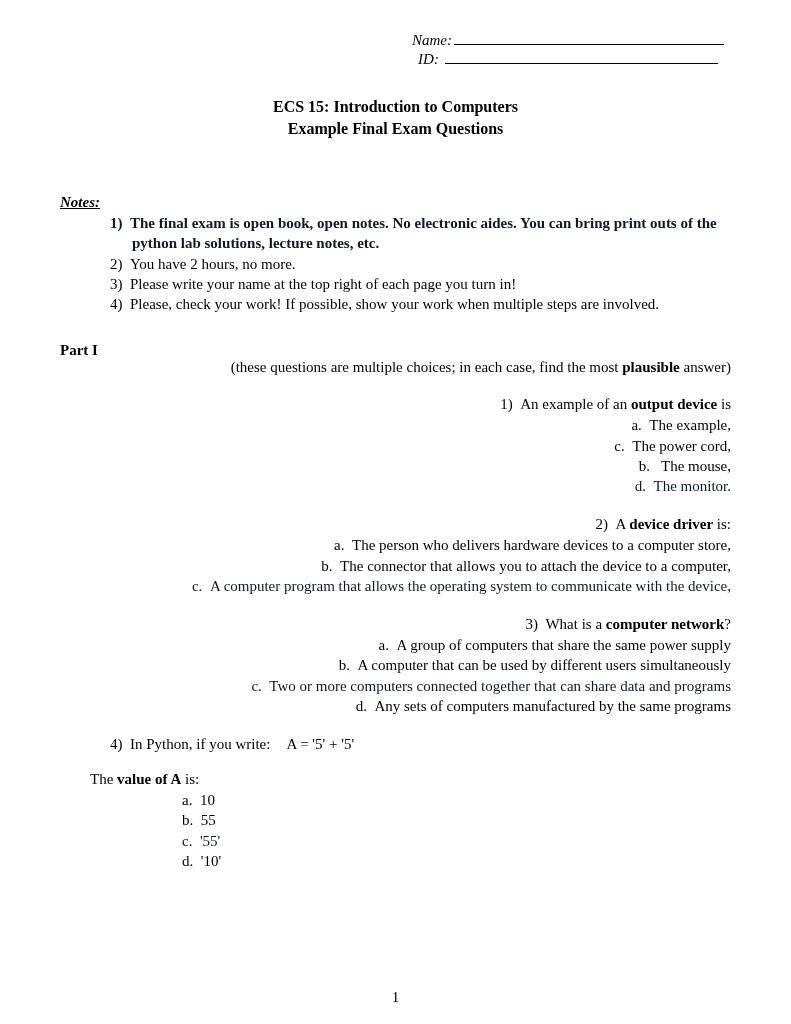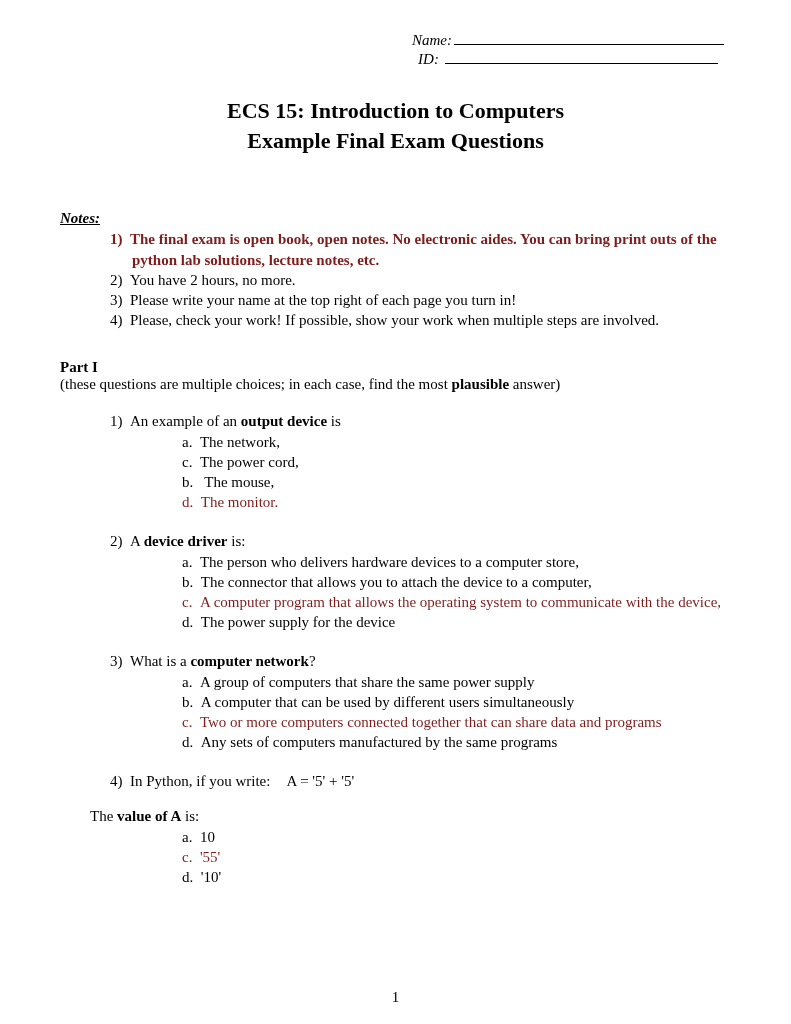--- a/index.html
+++ b/index.html
@@ -24,46 +24,46 @@
       border-bottom: 1px solid #000;
       width: 270px;
       height: 1em;
       vertical-align: baseline;
       margin-left: 2px;
     }
     .header-right .row2 .blank-line { width: 273px; margin-left: 6px; }
     .title-block {
       text-align: center;
       font-weight: bold;
-      font-size: 22px;
+      font-size: 16px;
       margin-bottom: 55px;
       line-height: 1.35;
     }
     .notes-label {
       font-weight: bold;
       font-style: italic;
       text-decoration: underline;
     }
     .notes-list {
       list-style: none;
       margin-left: 50px;
       margin-top: 2px;
       margin-bottom: 28px;
     }
     .notes-list li {
       text-indent: -22px;
       padding-left: 22px;
       line-height: 1.35;
     }
-    .red { color: #7f1d1d; }
+    .red { color: #0f172a; }
     .bold { font-weight: bold; }
     .part-label { font-weight: bold; text-align: center; }
-    .part-desc { margin-bottom: 20px; }
+    .part-desc { margin-bottom: 20px; text-align: right; }
     .q-list { list-style: none; margin-left: 50px; }
-    .q-list > li { margin-bottom: 20px; }
+    .q-list > li { margin-bottom: 20px; text-align: right; }
     .q-num { display: inline; }
     .q-text { display: inline; }
     .opt-list {
       list-style: none;
       margin-left: 72px;
       margin-top: 2px;
       line-height: 1.35;
     }
     .opt-list li {
       text-indent: -22px;
@@ -108,34 +108,33 @@
 </div>
 <div class="part-desc">
   <span>(these questions are multiple choices; in each case, find the most </span><span class="bold">plausible</span><span> answer)</span>
 </div>
 
 <ul class="q-list">
 
   <li>
     <span class="q-num">1)</span>&nbsp;&nbsp;<span class="q-text"><span>An example of an </span><span class="bold">output device</span><span> is</span></span>
     <ul class="opt-list">
-      <li><span>a.</span>&nbsp;&nbsp;<span>The network,</span></li>
+      <li><span>a.</span>&nbsp;&nbsp;<span>The example,</span></li>
       <li><span>c.</span>&nbsp;&nbsp;<span>The power cord,</span></li>
       <li><span>b.</span>&nbsp;&nbsp;<span> The mouse,</span></li>
       <li class="red"><span>d.</span>&nbsp;&nbsp;<span>The monitor.</span></li>
     </ul>
   </li>
 
   <li>
     <span class="q-num">2)</span>&nbsp;&nbsp;<span class="q-text"><span>A </span><span class="bold">device driver</span><span> is:</span></span>
     <ul class="opt-list">
       <li><span>a.</span>&nbsp;&nbsp;<span>The person who delivers hardware devices to a computer store,</span></li>
       <li><span>b.</span>&nbsp;&nbsp;<span>The connector that allows you to attach the device to a computer,</span></li>
       <li class="red"><span>c.</span>&nbsp;&nbsp;<span>A computer program that allows the operating system to communicate with the device,</span></li>
-      <li><span>d.</span>&nbsp;&nbsp;<span>The power supply for the device</span></li>
     </ul>
   </li>
 
   <li>
     <span class="q-num">3)</span>&nbsp;&nbsp;<span class="q-text"><span>What is a </span><span class="bold">computer network</span><span>?</span></span>
     <ul class="opt-list">
       <li><span>a.</span>&nbsp;&nbsp;<span>A group of computers that share the same power supply</span></li>
       <li><span>b.</span>&nbsp;&nbsp;<span>A computer that can be used by different users simultaneously</span></li>
       <li class="red"><span>c.</span>&nbsp;&nbsp;<span>Two or more computers connected together that can share data and programs</span></li>
       <li><span>d.</span>&nbsp;&nbsp;<span>Any sets of computers manufactured by the same programs</span></li>
@@ -147,17 +146,18 @@
 <div class="q4-prompt-row">
   <span>4)</span>&nbsp;&nbsp;<span>In Python, if you write:</span><span class="q4-code">A = '5' + '5'</span>
 </div>
 
 <div class="q4-value-row">
   <span>The </span><span class="bold">value of A</span><span> is:</span>
 </div>
 
 <ul class="opt-list" style="margin-left:122px;">
   <li><span>a.</span>&nbsp;&nbsp;<span>10</span></li>
+  <li><span>b.</span>&nbsp;&nbsp;<span>55</span></li>
   <li class="red"><span>c.</span>&nbsp;&nbsp;<span>'55'</span></li>
   <li><span>d.</span>&nbsp;&nbsp;<span>'10'</span></li>
 </ul>
 
 <div class="page-number">1</div>
 
 </body></html>

